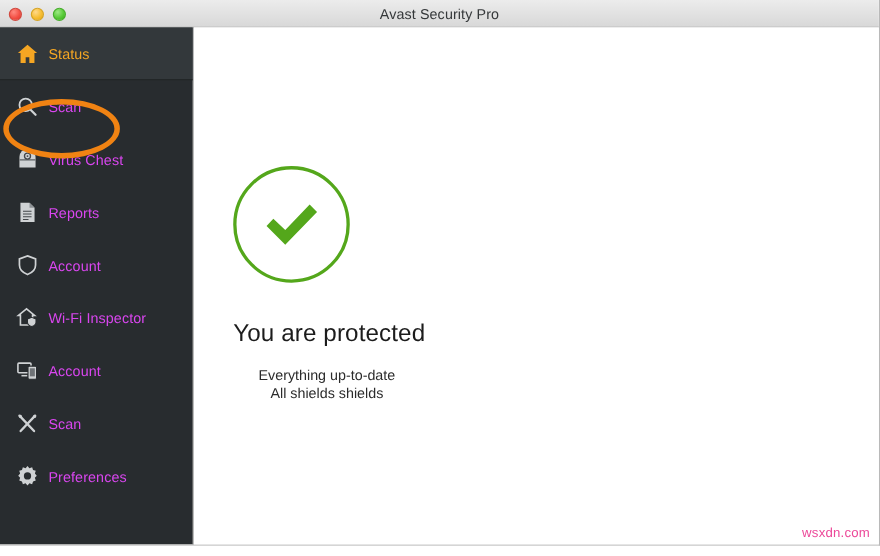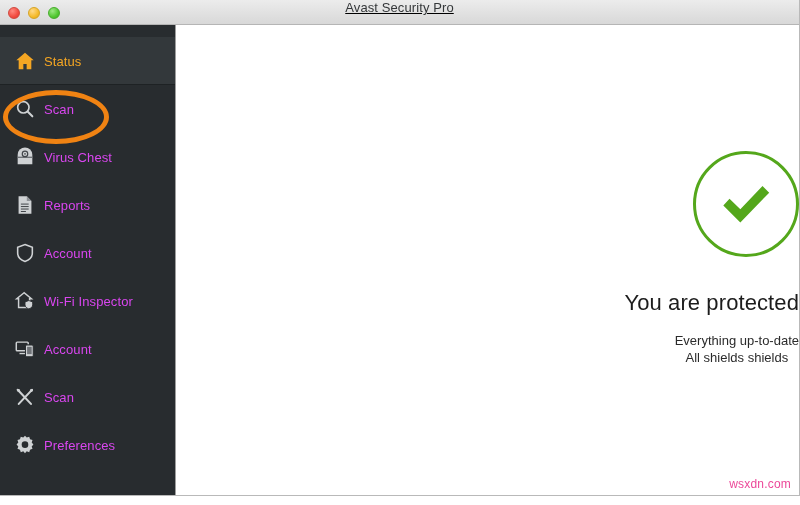--- a/index.html
+++ b/index.html
@@ -25,22 +25,21 @@
     overflow: hidden;
   }
 
   
   .titlebar {
     position: relative;
     height: 25px;
     background: linear-gradient(to bottom, #ececec 0%, #e2e2e2 50%, #d8d8d8 100%);
     border-bottom: 1px solid #b5b5b5;
     display: flex;
-    align-items: flex-start;
-    text-decoration: underline;
+    align-items: center;
   }
 
   .traffic-lights {
     position: absolute;
     left: 8px;
     top: 0;
     height: 25px;
     display: flex;
     align-items: center;
     gap: 8px;
@@ -70,21 +69,21 @@
     display: flex;
     height: 470px;
   }
 
   
   .sidebar {
     width: 176px;
     background: #282c2f;
     border-right: 1px solid #9e9e9e;
     position: relative;
-    padding-top: 12px;
+    padding-top: 0;
   }
 
   .nav-item {
     height: 48px;
     display: flex;
     align-items: center;
     padding-left: 12px;
     position: relative;
   }
 
@@ -132,22 +131,23 @@
     pointer-events: none;
     z-index: 5;
   }
 
   
   .content {
     flex: 1;
     background: #ffffff;
     display: flex;
     flex-direction: column;
-    align-items: flex-end;
-    position: relative;
+    align-items: flex-start;
+    position: relative;
+    padding-left: 36px;
   }
 
   .status-circle {
     margin-top: 126px;
     width: 106px;
     height: 106px;
     border-radius: 50%;
     border: 3px solid #54a71b;
     display: flex;
     align-items: center;
@@ -160,20 +160,21 @@
     color: #1c1c1c;
     letter-spacing: 0.1px;
   }
 
   .status-sub {
     margin-top: 16px;
     text-align: center;
     font-size: 13px;
     color: #2b2b2b;
     line-height: 17px;
+    margin-left: 23px;
   }
 
   .watermark {
     position: absolute;
     right: 8px;
     bottom: 4px;
     font-size: 12px;
     color: #ec4899;
     letter-spacing: 0.2px;
   }

